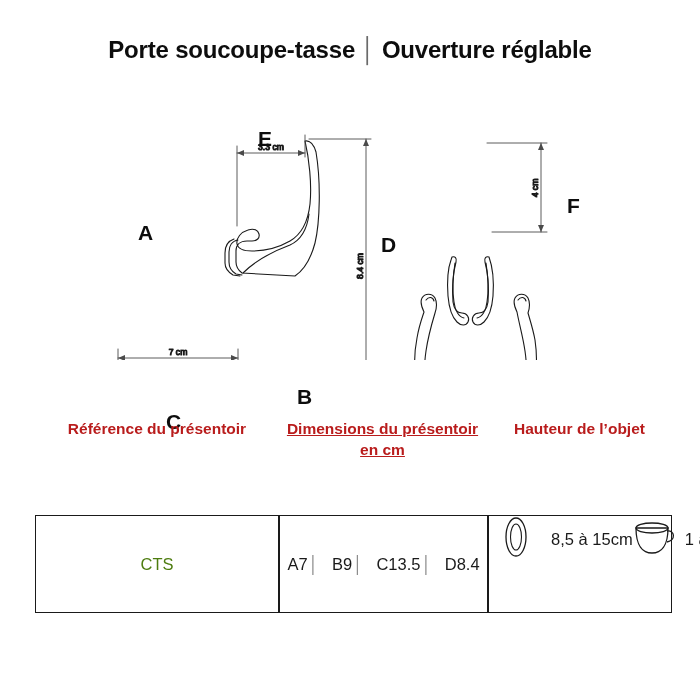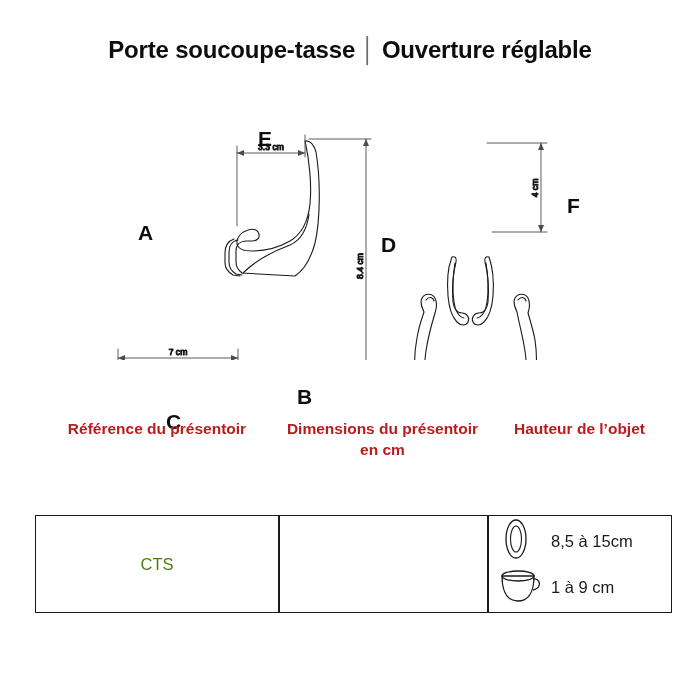--- a/index.html
+++ b/index.html
@@ -64,21 +64,21 @@
   }
   .col-head {
     position: absolute;
     text-align: center;
     font-weight: bold;
     font-size: 15.5px;
     line-height: 1.38;
     color: #b91c1c;
   }
   #head-ref   { left: 36px;  top: 8px;  width: 242px; }
-  #head-dims  { left: 278px; top: 8px;  width: 209px; }
+  #head-dims  { left: 278px; top: 8px;  width: 209px; text-decoration: underline; }
   #head-haut  { left: 487px; top: 8px;  width: 185px; }
   #dim-letters {
     position: absolute;
     left: 278px;
     top: 55px;
     width: 209px;
     text-align: center;
     font-weight: bold;
     font-size: 16px;
     color: #0d0d0d;
@@ -129,22 +129,21 @@
     line-height: 1.95;
   }
   #cell-dims .row { white-space: nowrap; }
   #cell-dims .bar { color: #8a8a8a; padding: 0 1px; }
   .gap { display: inline-block; width: 12px; }
 
   #cell-haut {
     position: absolute;
     left: 453px; top: 0;
     right: 0; height: 100%;
-    display: flex; flex-direction: column;
-    justify-content: center;
+    display: flex; flex-direction: row;
     padding-left: 10px;
     box-sizing: border-box;
   }
   .obj-line {
     display: flex;
     align-items: center;
     height: 46px;
   }
   .obj-line .obj-icon { width: 52px; flex: 0 0 52px; }
   .obj-line .obj-text {
@@ -324,20 +323,23 @@
 
 </div>
 
 <div id="spec-table">
   <div class="vdiv" id="vdiv-1"></div>
   <div class="vdiv" id="vdiv-2"></div>
 
   <div id="cell-ref">CTS</div>
 
   <div id="cell-dims">
+    <div class="row">
+      <span>A7</span><span class="bar">│</span><span class="gap"></span><span>B9</span><span class="bar">│</span><span class="gap"></span><span>C13.5</span><span class="bar">│</span><span class="gap"></span><span>D8.4</span>
+    </div>
   </div>
 
   <div id="cell-haut">
     <div class="obj-line">
       <span class="obj-icon">
         <svg width="34" height="42" viewBox="0 0 34 42">
           <ellipse cx="17" cy="21" rx="10" ry="19" fill="none" stroke="#1a1a1a" stroke-width="1.3"></ellipse>
           <ellipse cx="17" cy="21" rx="5.5" ry="13" fill="none" stroke="#1a1a1a" stroke-width="1.1"></ellipse>
         </svg>
       </span>

